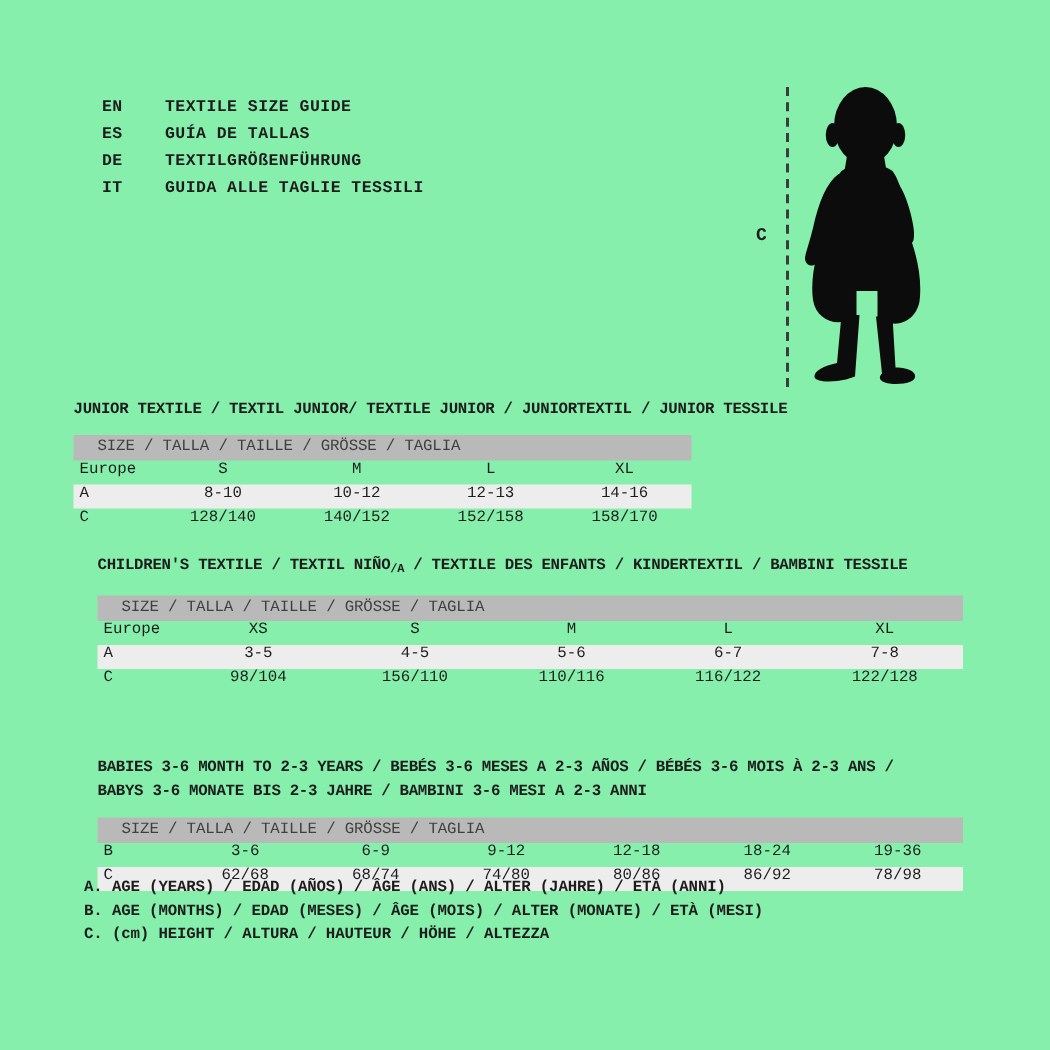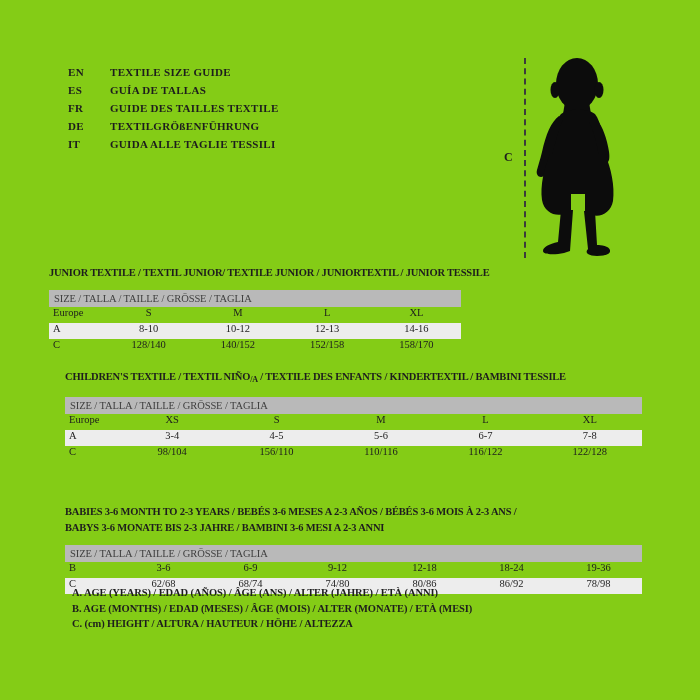--- a/index.html
+++ b/index.html
@@ -1,18 +1,18 @@
 <!DOCTYPE html>
 <html><head>
 <meta charset="utf-8">
 <style>
   html,body { margin:0; padding:0; background:#ffffff; }
   .page {
-    position:relative; width:700px; height:700px; background:#84cc16;
-    font-family:Liberation Serif, serif; color:#1d1d1d; overflow:hidden;
+    position:relative; width:700px; height:700px; background:#86efac;
+    font-family:Liberation Mono, monospace; color:#1d1d1d; overflow:hidden;
   }
 
   
   .langs { position:absolute; left:68px; top:63px; }
   .lang-row { display:flex; height:18px; align-items:center;
               font-size:11px; font-weight:700; letter-spacing:0.3px; }
   .lang-code { width:42px; }
   .lang-text { white-space:nowrap; }
 
   
@@ -26,48 +26,44 @@
   .table-block { position:absolute; font-size:10.5px; }
   .tb-junior   { left:49px; top:265px; width:412px; }
   .tb-children { left:65px; top:369px; width:577px; }
   .tb-babies   { left:65px; top:472px; width:577px;margin-top:32px; }
 
   .table-title { font-weight:700; font-size:10.5px; line-height:16px;
                  margin-bottom:9px; white-space:nowrap; letter-spacing:-0.2px; }
   .sub-a { font-size:8px; vertical-align:-2px; }
 
   .size-bar { height:17px; line-height:17px; background:#b9b9b9; color:#3f3f3f;
-              padding-left:5px; letter-spacing:-0.1px; }
+              padding-left:16px; letter-spacing:-0.1px; }
   .t-row { display:flex; height:16px; align-items:flex-start; }
   .t-row.stripe { background:#ededed; }
   .t-label { width:55px; padding-left:4px; box-sizing:border-box; }
   .t-cell { flex:1; text-align:center; }
 
   
-  .notes { position:absolute; left:72px; top:585px; }
+  .notes { position:absolute; left:56px; top:585px; }
   .note-line { font-size:10.5px; font-weight:700; line-height:15.5px;
                white-space:nowrap; letter-spacing:-0.1px; }
 </style>
 </head>
 <body>
 
 <div class="page">
 
   <div class="langs">
     <div class="lang-row">
       <span class="lang-code">EN</span>
       <span class="lang-text">TEXTILE SIZE GUIDE</span>
     </div>
     <div class="lang-row">
       <span class="lang-code">ES</span>
       <span class="lang-text">GUÍA DE TALLAS</span>
-    </div>
-    <div class="lang-row">
-      <span class="lang-code">FR</span>
-      <span class="lang-text">GUIDE DES TAILLES TEXTILE</span>
     </div>
     <div class="lang-row">
       <span class="lang-code">DE</span>
       <span class="lang-text">TEXTILGRÖßENFÜHRUNG</span>
     </div>
     <div class="lang-row">
       <span class="lang-code">IT</span>
       <span class="lang-text">GUIDA ALLE TAGLIE TESSILI</span>
     </div>
   </div>
@@ -123,21 +119,21 @@
     <div class="t-row">
       <span class="t-label">Europe</span>
       <span class="t-cell">XS</span>
       <span class="t-cell">S</span>
       <span class="t-cell">M</span>
       <span class="t-cell">L</span>
       <span class="t-cell">XL</span>
     </div>
     <div class="t-row stripe">
       <span class="t-label">A</span>
-      <span class="t-cell">3-4</span>
+      <span class="t-cell">3-5</span>
       <span class="t-cell">4-5</span>
       <span class="t-cell">5-6</span>
       <span class="t-cell">6-7</span>
       <span class="t-cell">7-8</span>
     </div>
     <div class="t-row">
       <span class="t-label">C</span>
       <span class="t-cell">98/104</span>
       <span class="t-cell">156/110</span>
       <span class="t-cell">110/116</span>

